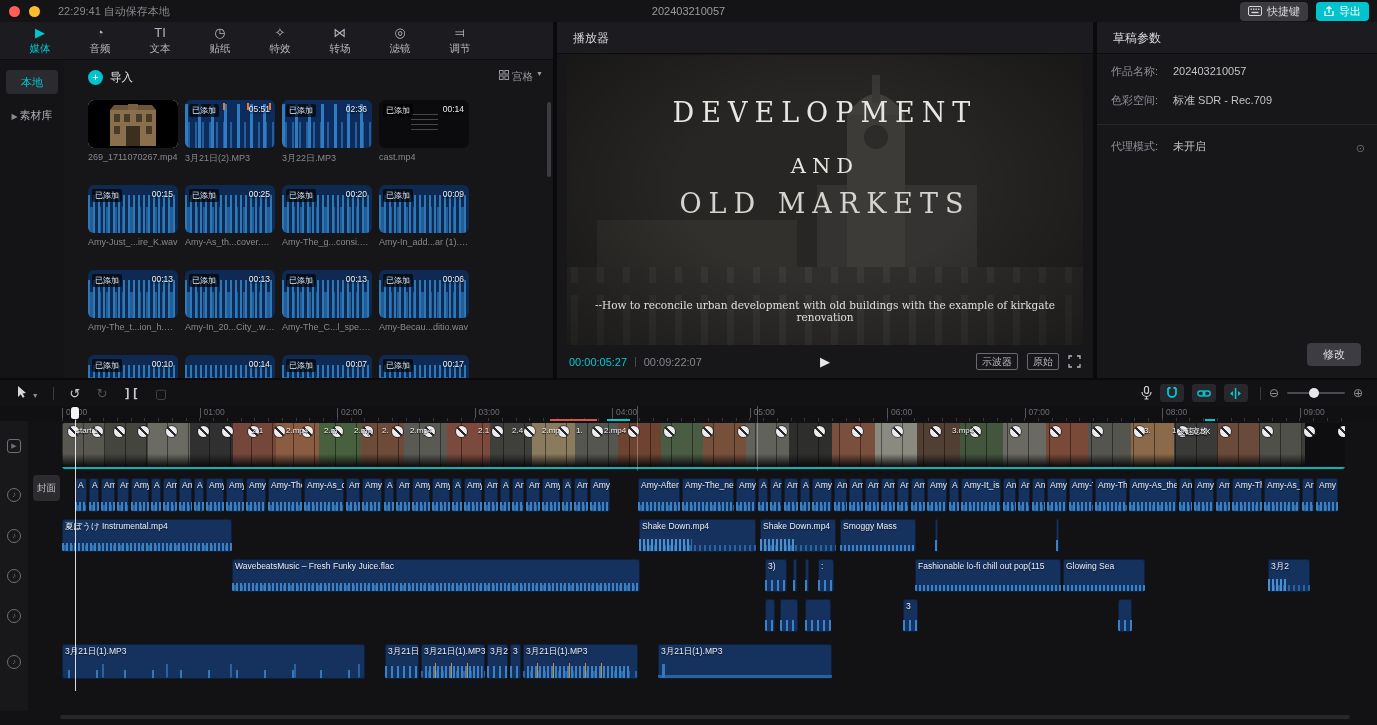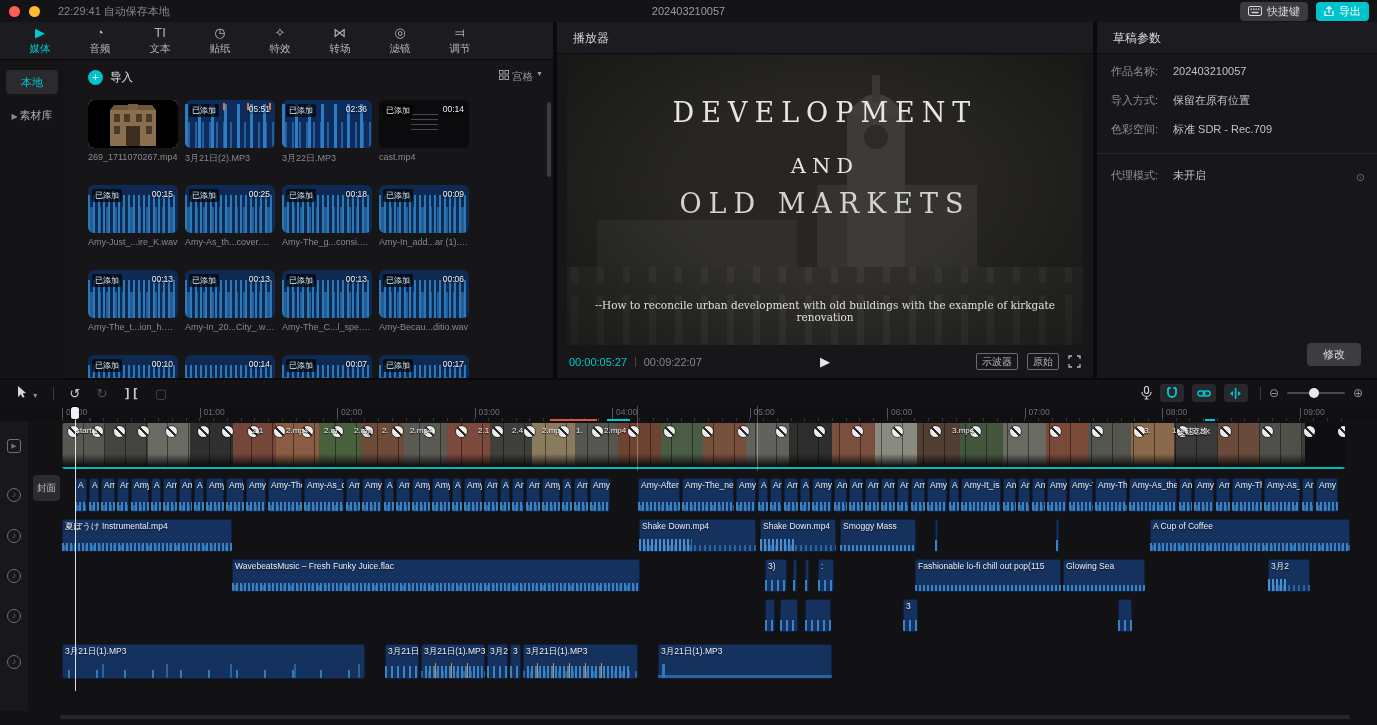--- a/index.html
+++ b/index.html
@@ -290,21 +290,21 @@
               <div class="cwv cwv-dense"></div>
               <div class="badge">已添加</div>
               <div class="dur">00:25</div>
             </div>
             <div class="cname">Amy-As_th...cover.wav</div>
           </div>
           <div class="card" style="left: 194px; top: 85px;">
             <div class="thumb">
               <div class="cwv cwv-dense"></div>
               <div class="badge">已添加</div>
-              <div class="dur">00:18</div>
+              <div class="dur">00:20</div>
             </div>
             <div class="cname">Amy-The_g...consi.wav</div>
           </div>
           <div class="card" style="left: 291px; top: 85px;">
             <div class="thumb">
               <div class="cwv cwv-dense"></div>
               <div class="badge">已添加</div>
               <div class="dur">00:09</div>
             </div>
             <div class="cname">Amy-In_add...ar (1).wav</div>
@@ -420,24 +420,20 @@
       </div>
     </div>
   </div>
 
   <div class="panel" id="draft-panel">
     <div class="panel-head">草稿参数</div>
     <div id="draft-rows">
         <div class="drow">
           <span class="dlabel">作品名称:</span>
           <span class="dvalue">202403210057</span>
-        </div>
-        <div class="drow">
-          <span class="dlabel">导入方式:</span>
-          <span class="dvalue">保留在原有位置</span>
         </div>
         <div class="drow">
           <span class="dlabel">色彩空间:</span>
           <span class="dvalue">标准 SDR - Rec.709</span>
         </div>
       </div>
     <div class="drow" id="proxy-row">
       <span class="dlabel">代理模式:</span>
       <span class="dvalue">未开启</span>
       <span id="proxy-info">⊙</span>
@@ -877,24 +873,20 @@
         <div class="clip" style="left: 840px; top: 98px; width: 76px; height: 33px;">
           <div class="lbl">Smoggy Mass</div>
           <div class="wv wv-low" style="top: 12px;"></div>
         </div>
         <div class="clip" style="left: 935px; top: 98px; width: 3px; height: 33px;">
           <div class="wv wv-bars" style="top: 12px;"></div>
         </div>
         <div class="clip" style="left: 1056px; top: 98px; width: 3px; height: 33px;">
           <div class="wv wv-bars" style="top: 12px;"></div>
         </div>
-        <div class="clip" style="left: 1150px; top: 98px; width: 200px; height: 33px;">
-          <div class="lbl">A Cup of Coffee</div>
-          <div class="wv wv-dense" style="top: 12px;"></div>
-        </div>
         <div class="clip" style="left: 232px; top: 138px; width: 408px; height: 33px;">
           <div class="lbl">WavebeatsMusic – Fresh Funky Juice.flac</div>
           <div class="wv wv-dense" style="top: 12px;"></div>
         </div>
         <div class="clip" style="left: 765px; top: 138px; width: 22px; height: 33px;">
           <div class="lbl">3)</div>
           <div class="wv wv-bars" style="top: 12px;"></div>
         </div>
         <div class="clip" style="left: 793px; top: 138px; width: 4px; height: 33px;">
           <div class="wv wv-bars" style="top: 12px;"></div>

